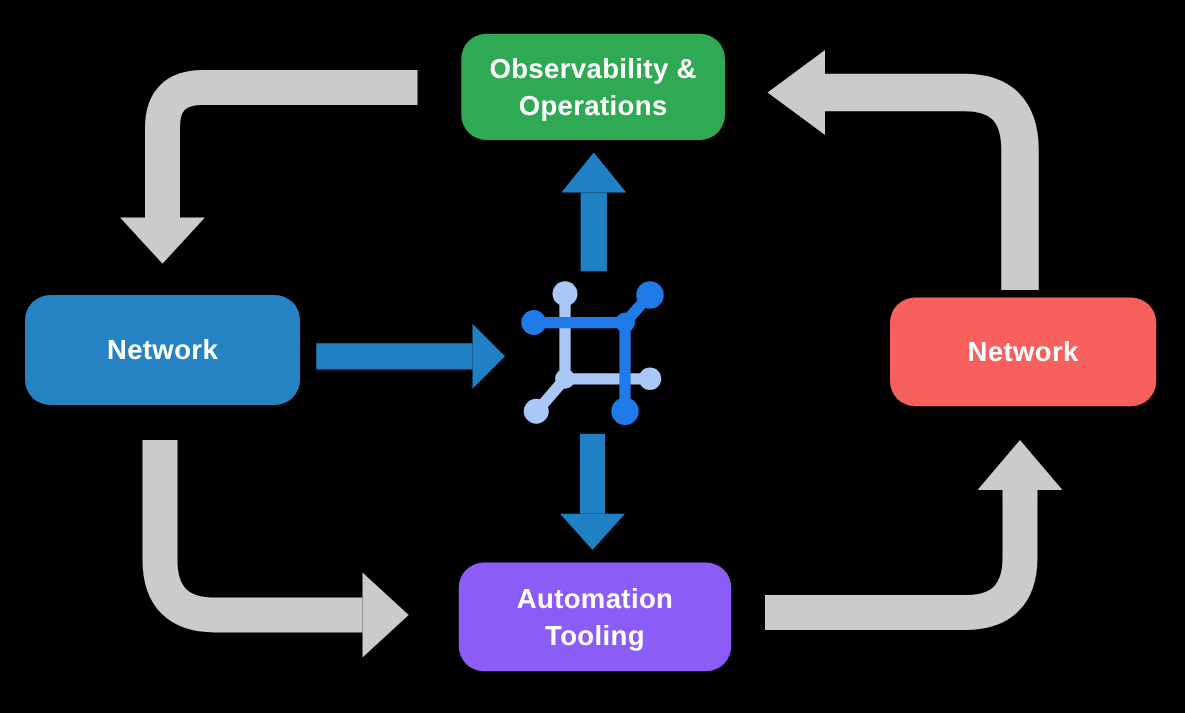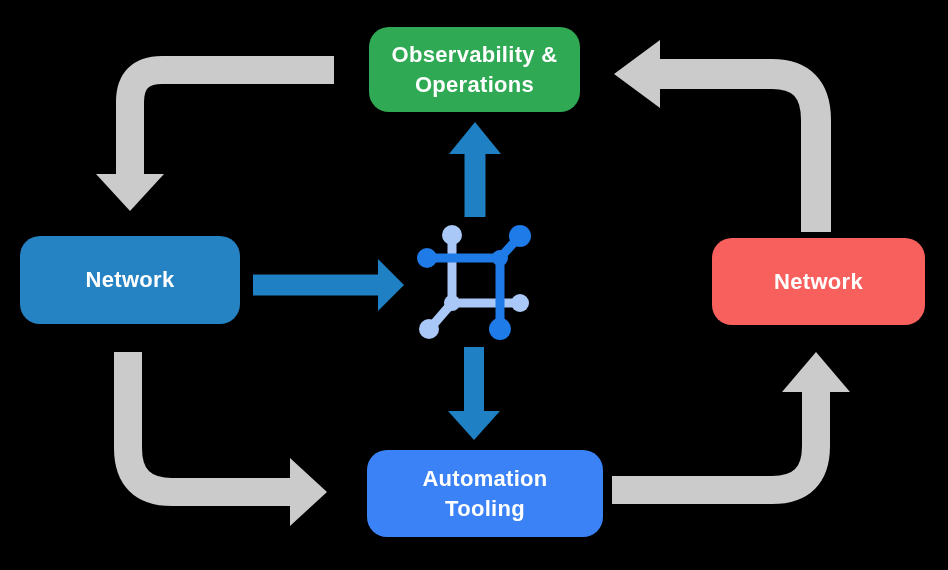--- a/index.html
+++ b/index.html
@@ -95,18 +95,18 @@
   </div>
 
   <div class="node" style="left: 20px; top: 236px; width: 220px; height: 88px; background: rgb(37, 131, 196);">
     <span>Network</span>
   </div>
 
   <div class="node" style="left: 712px; top: 238px; width: 213px; height: 87px; background: rgb(248, 96, 94);">
     <span>Network</span>
   </div>
 
-  <div class="node" style="left: 367px; top: 450px; width: 236px; height: 87px; background: #3b82f6;">
+  <div class="node" style="left: 367px; top: 450px; width: 218px; height: 87px; background: #8b5cf6;">
     <span>Automation</span>
     <span>Tooling</span>
   </div>
 
 </div>
 
 </body></html>

